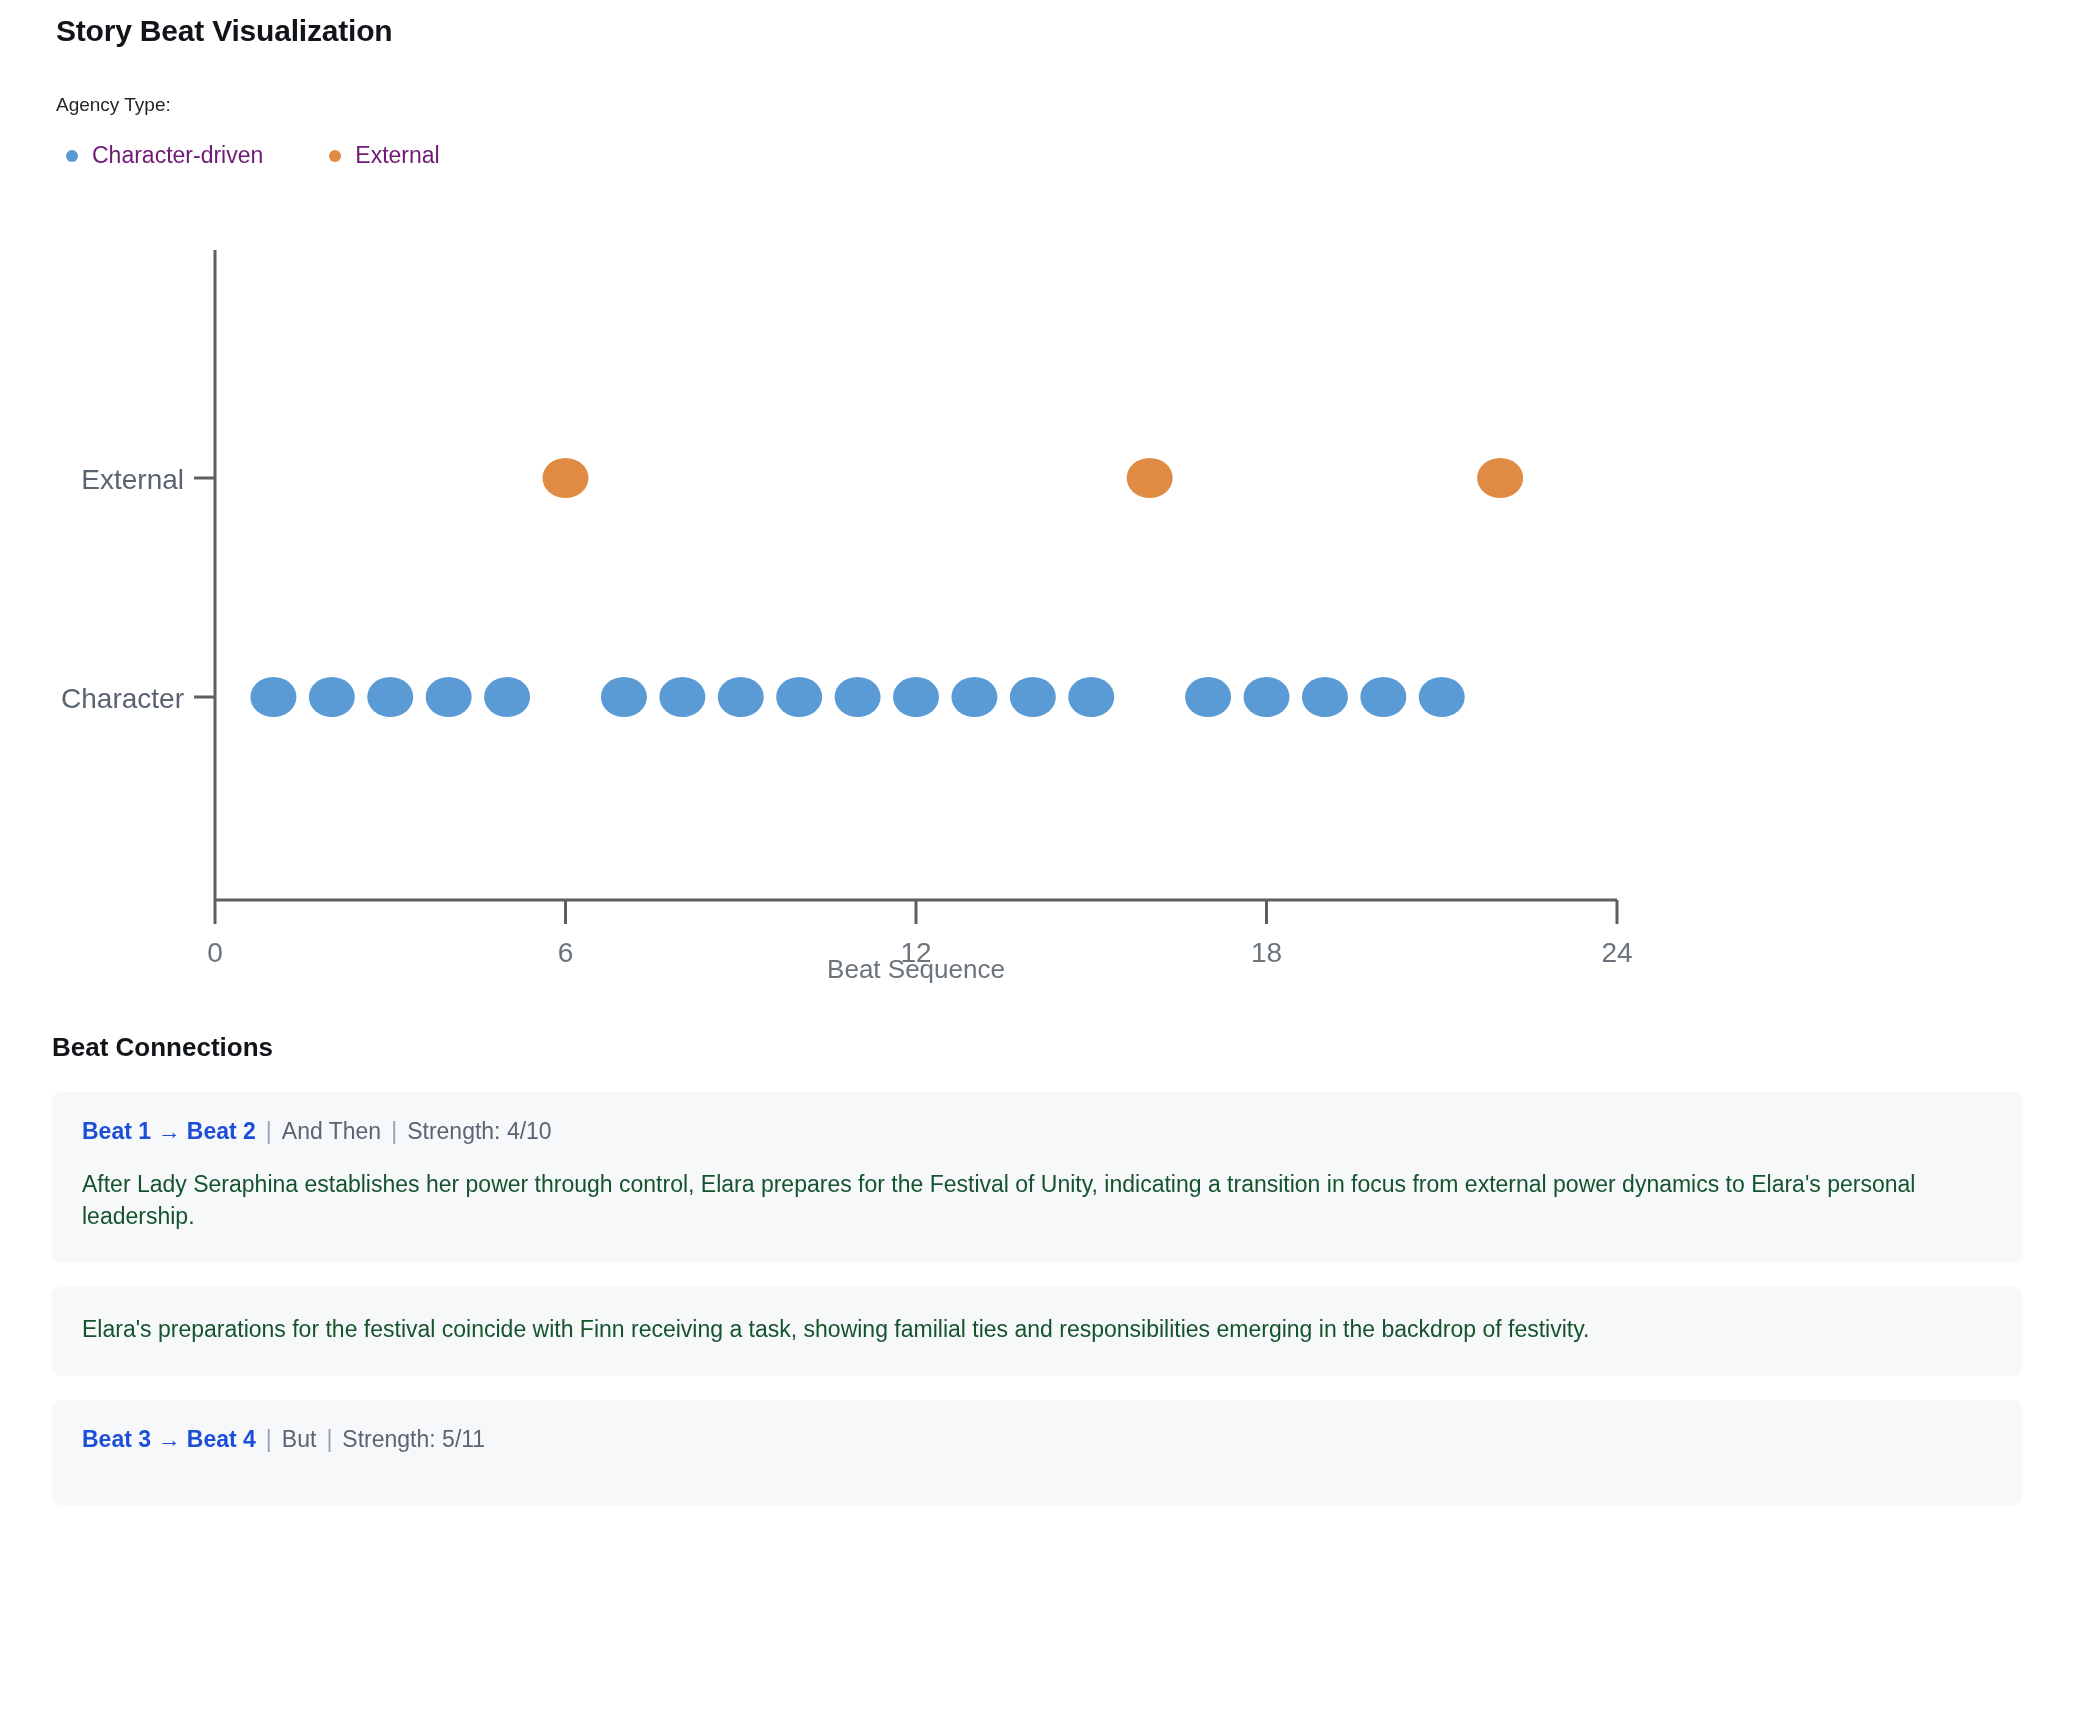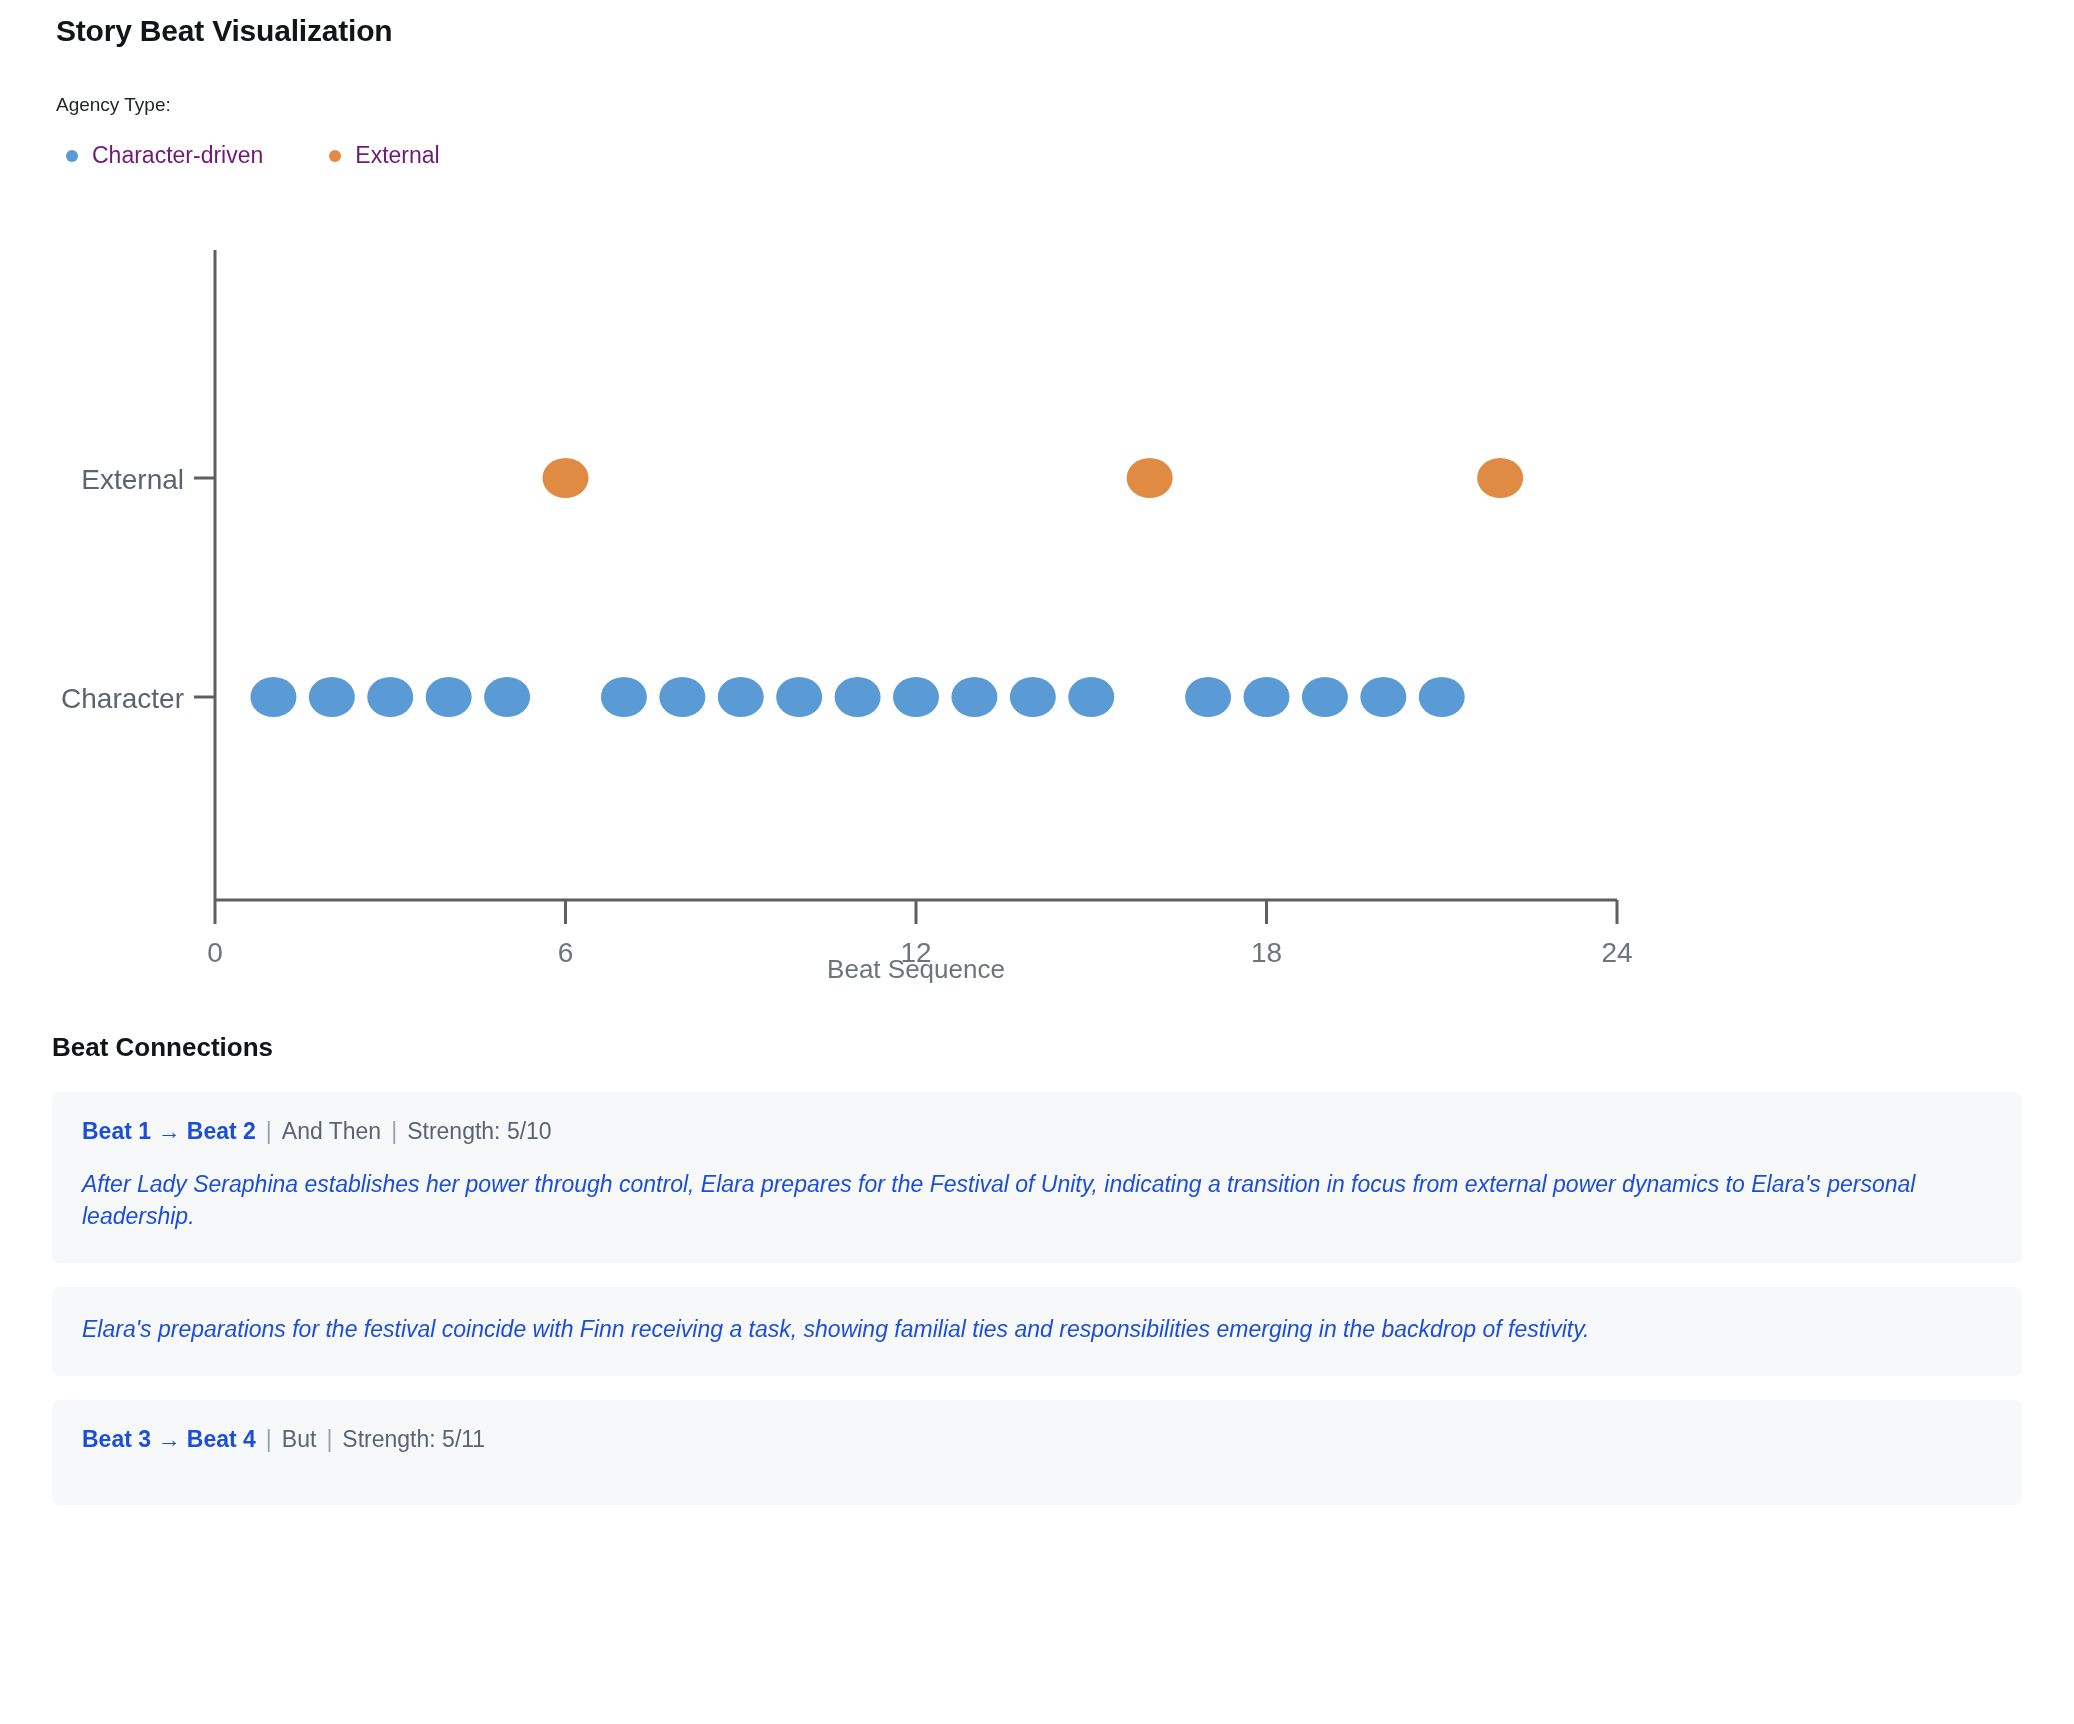--- a/index.html
+++ b/index.html
@@ -112,23 +112,22 @@
   .card-head .sep {
     color: #98a2b3;
     padding: 0 10px;
   }
   .card-head .meta {
     color: #5a6472;
   }
   .card-body {
     font-size: 23px;
     line-height: 1.42;
-    color: #1d4ed8;
+    color: #14532d;
     max-width: 1940px;
-    font-style: italic;
   }
 </style>
 </head>
 <body>
 
 <div class="page">
 
   <div class="page-title">Story Beat Visualization</div>
 
   <div class="legend-title">Agency Type:</div>
@@ -194,21 +193,21 @@
           <ellipse cx="1500.1666666666665" cy="238" rx="23" ry="20" fill="#e08b43"></ellipse>
         </g>
       <text id="xaxis-title" x="916" y="738" text-anchor="middle" font-family="Liberation Sans, sans-serif" font-size="26" fill="#6c757d">Beat Sequence</text>
     </svg>
   </div>
 
   <div class="connections-title">Beat Connections</div>
 
   <div class="cards" id="cards">
       <div class="card">
-        <div class="card-head"><span class="beats">Beat 1 → Beat 2</span><span class="sep">|</span><span class="meta">And Then</span><span class="sep">|</span><span class="meta">Strength: 5/10</span></div>
+        <div class="card-head"><span class="beats">Beat 1 → Beat 2</span><span class="sep">|</span><span class="meta">And Then</span><span class="sep">|</span><span class="meta">Strength: 4/10</span></div>
         <div class="card-body">After Lady Seraphina establishes her power through control, Elara prepares for the Festival of Unity, indicating a transition in focus from external power dynamics to Elara's personal leadership.</div>
       </div>
       <div class="card">
         <div class="card-body">Elara's preparations for the festival coincide with Finn receiving a task, showing familial ties and responsibilities emerging in the backdrop of festivity.</div>
       </div>
       <div class="card">
         <div class="card-head"><span class="beats">Beat 3 → Beat 4</span><span class="sep">|</span><span class="meta">But</span><span class="sep">|</span><span class="meta">Strength: 5/11</span></div>
       </div>
     </div>
 

